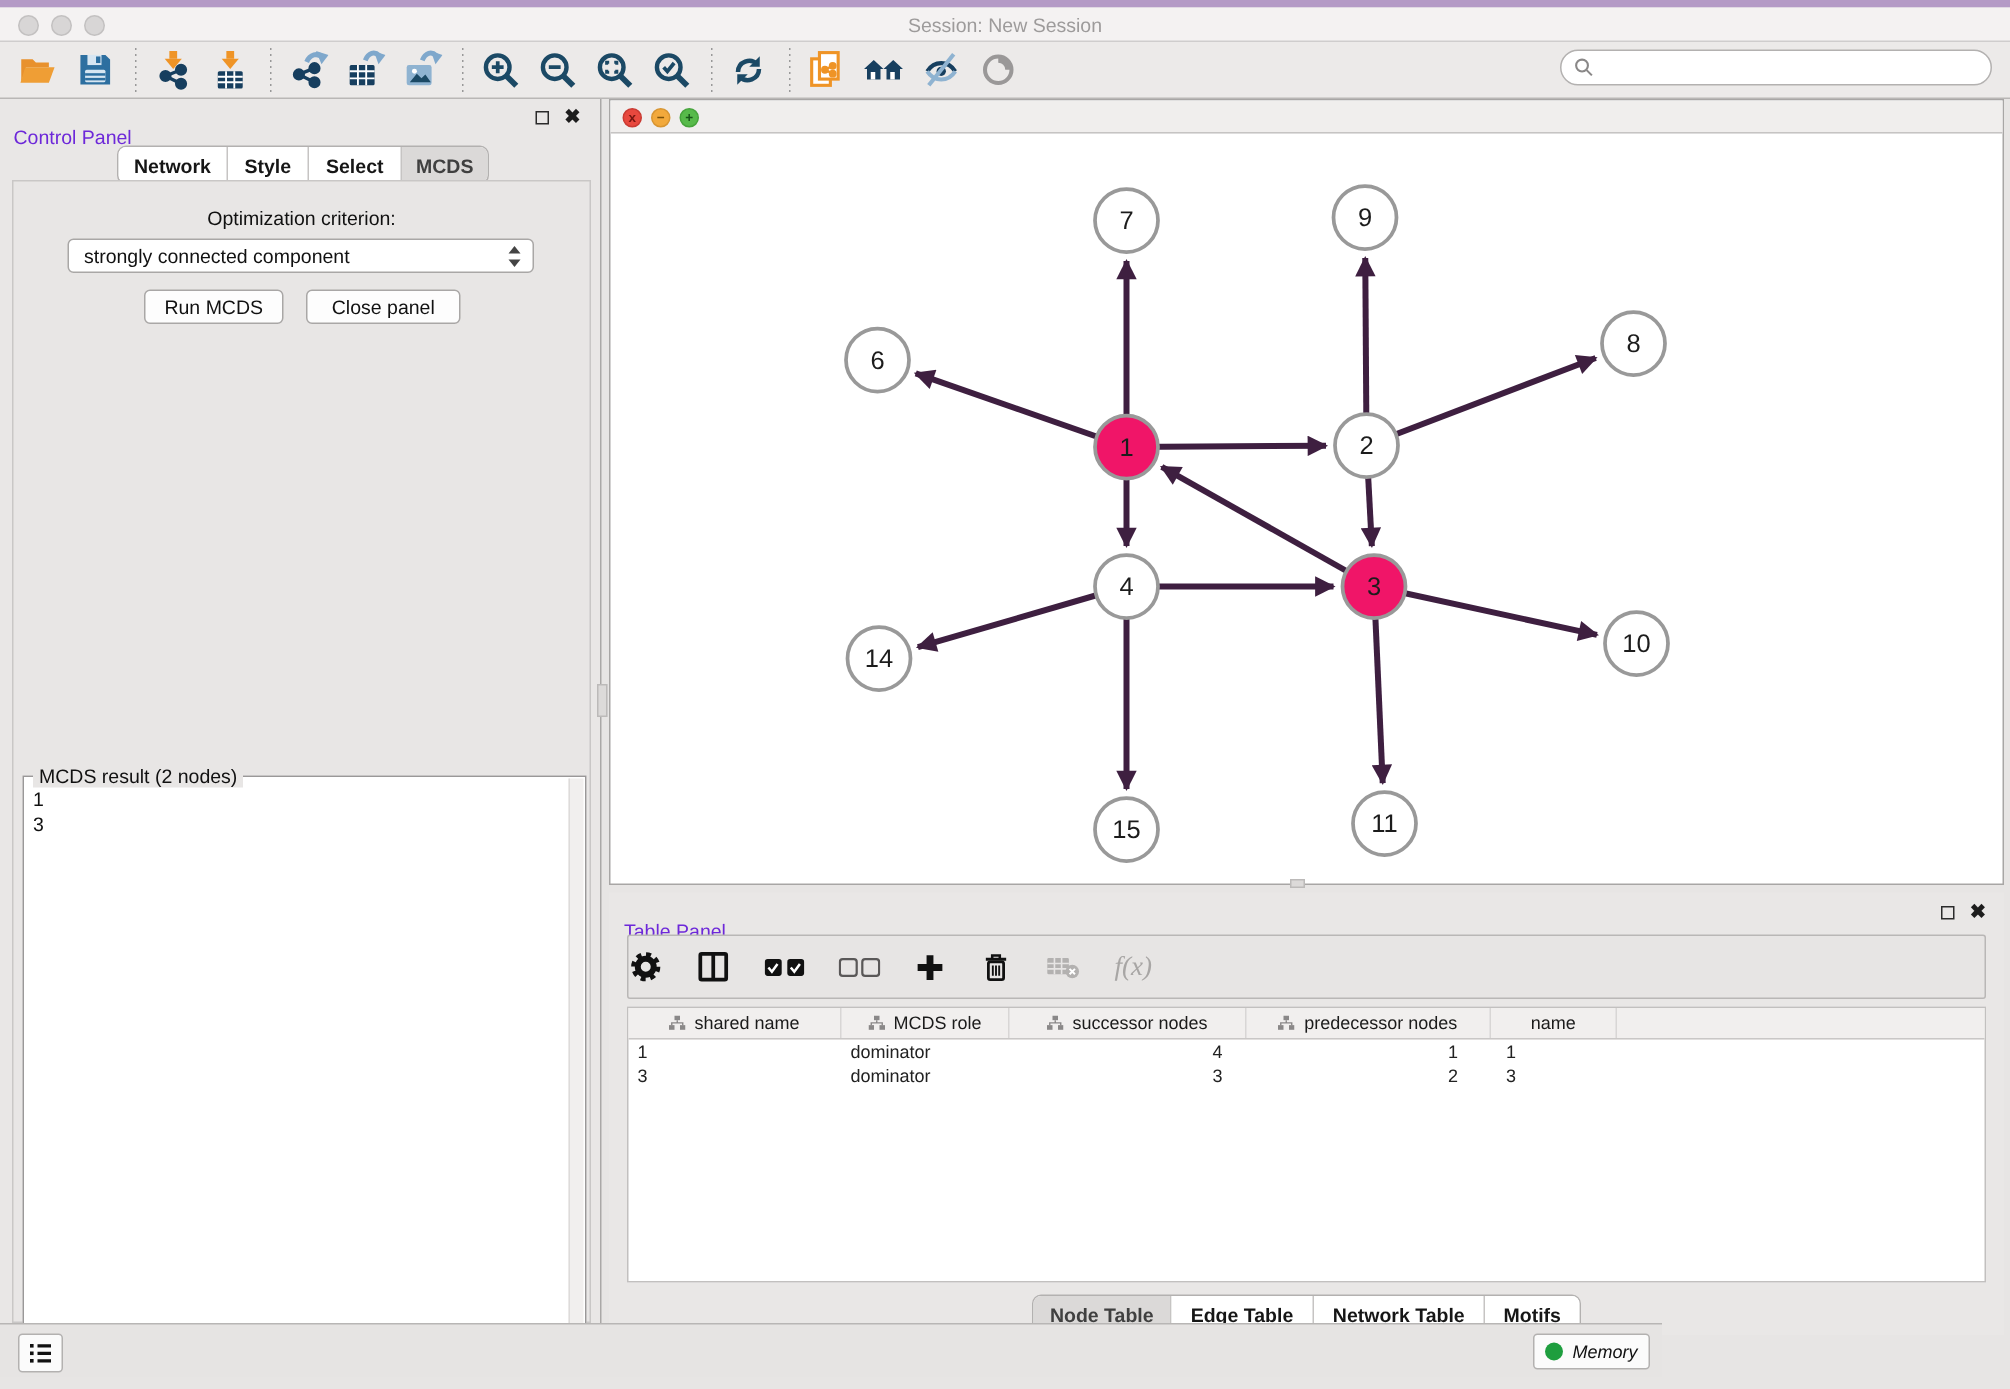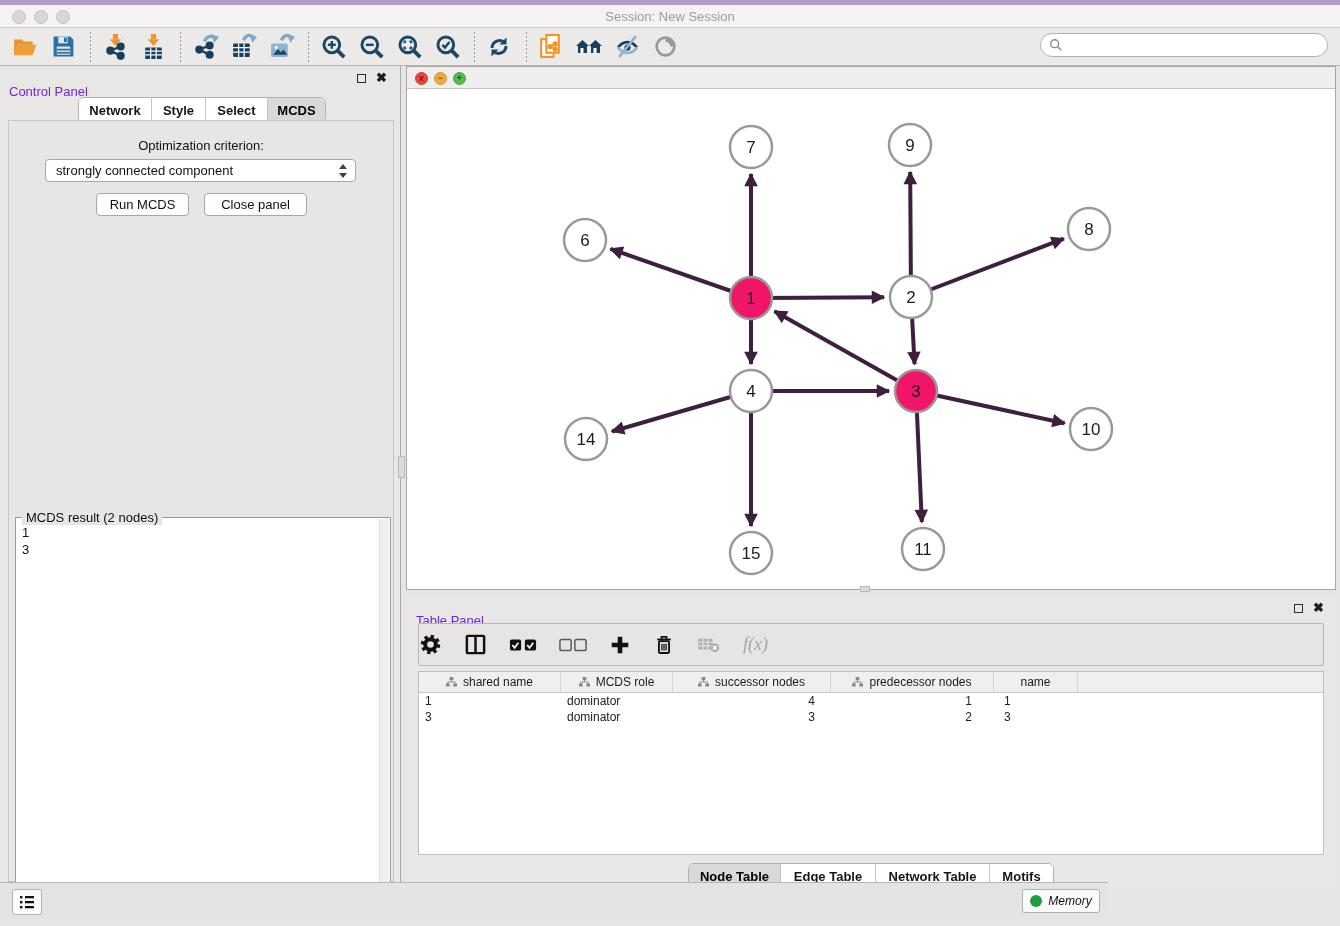--- a/index.html
+++ b/index.html
@@ -21,21 +21,21 @@
   .searchbox input { border:none; outline:none; flex:1; font-size:12px; background:transparent; margin-left:5px; }
 
   
   .control-panel { position:absolute; left:0; top:66px; width:401px; height:822px; background:#e9e7e6; border-right:1px solid #aaa8a7; }
   .panel-title { position:absolute; left:9px; top:6px; font-size:13px; color:#6d28d9;margin-top:12px; }
   .float-btn { position:absolute; top:8px; width:9px; height:9px; border:1.5px solid #2b2b2b; background:transparent; cursor:pointer; }
   .close-btn { position:absolute; top:5px; font-size:13px; font-weight:bold; color:#1d1d1d; cursor:pointer; line-height:14px; }
   .seg-tabs { position:absolute; display:flex; border:1px solid #b3b1b0; border-radius:6px; overflow:hidden; background:#fff; }
   .seg { height:21px; display:flex; align-items:center; justify-content:center; font-size:13px; font-weight:bold; color:#161616; background:#fff; border-right:1px solid #c6c4c3; cursor:pointer; padding:12px 2px; }
   .seg:last-child { border-right:none; }
-  .seg.on { background:#dbd9d8; color:#000000; }
+  .seg.on { background:#dbd9d8; color:#404040; }
   .cp-content { position:absolute; left:8px; top:54px; width:386px; height:762px; border:1px solid #c9c7c6; background:#e8e6e5; }
   .opt-label { position:absolute; left:0; width:100%; top:17px; text-align:center; font-size:13px; color:#111; }
   .cp-select { position:absolute; left:36px; top:38px; width:311px; height:23px; background:#fff; border:1px solid #a9a7a6; border-radius:4px; font-size:13px; color:#111; display:flex; align-items:center; padding-left:10px; cursor:pointer; }
   .spin { position:absolute; right:7px; top:3px; width:9px; height:16px; }
   .spin:before { content:""; position:absolute; left:0; top:1px; border-left:4.5px solid transparent; border-right:4.5px solid transparent; border-bottom:5px solid #444; }
   .spin:after { content:""; position:absolute; left:0; bottom:1px; border-left:4.5px solid transparent; border-right:4.5px solid transparent; border-top:5px solid #444; }
   .cp-btn { position:absolute; top:72px; height:23px; background:#fdfdfd; border:1px solid #a9a7a6; border-radius:4px; font-size:13px; color:#111; display:flex; align-items:center; justify-content:center; cursor:pointer; }
   .mcds-result { position:absolute; left:6px; top:372px; width:376px; height:383px; border:1px solid #9a9898; background:#fff;margin-top:24px; }
   .mcds-legend { position:absolute; left:6px; top:-8px; background:#e8e6e5; padding:0 4px; font-size:13px; color:#111; }
   .mcds-lines { position:absolute; left:6px; top:6px; font-size:13px; color:#111; line-height:17px; }

